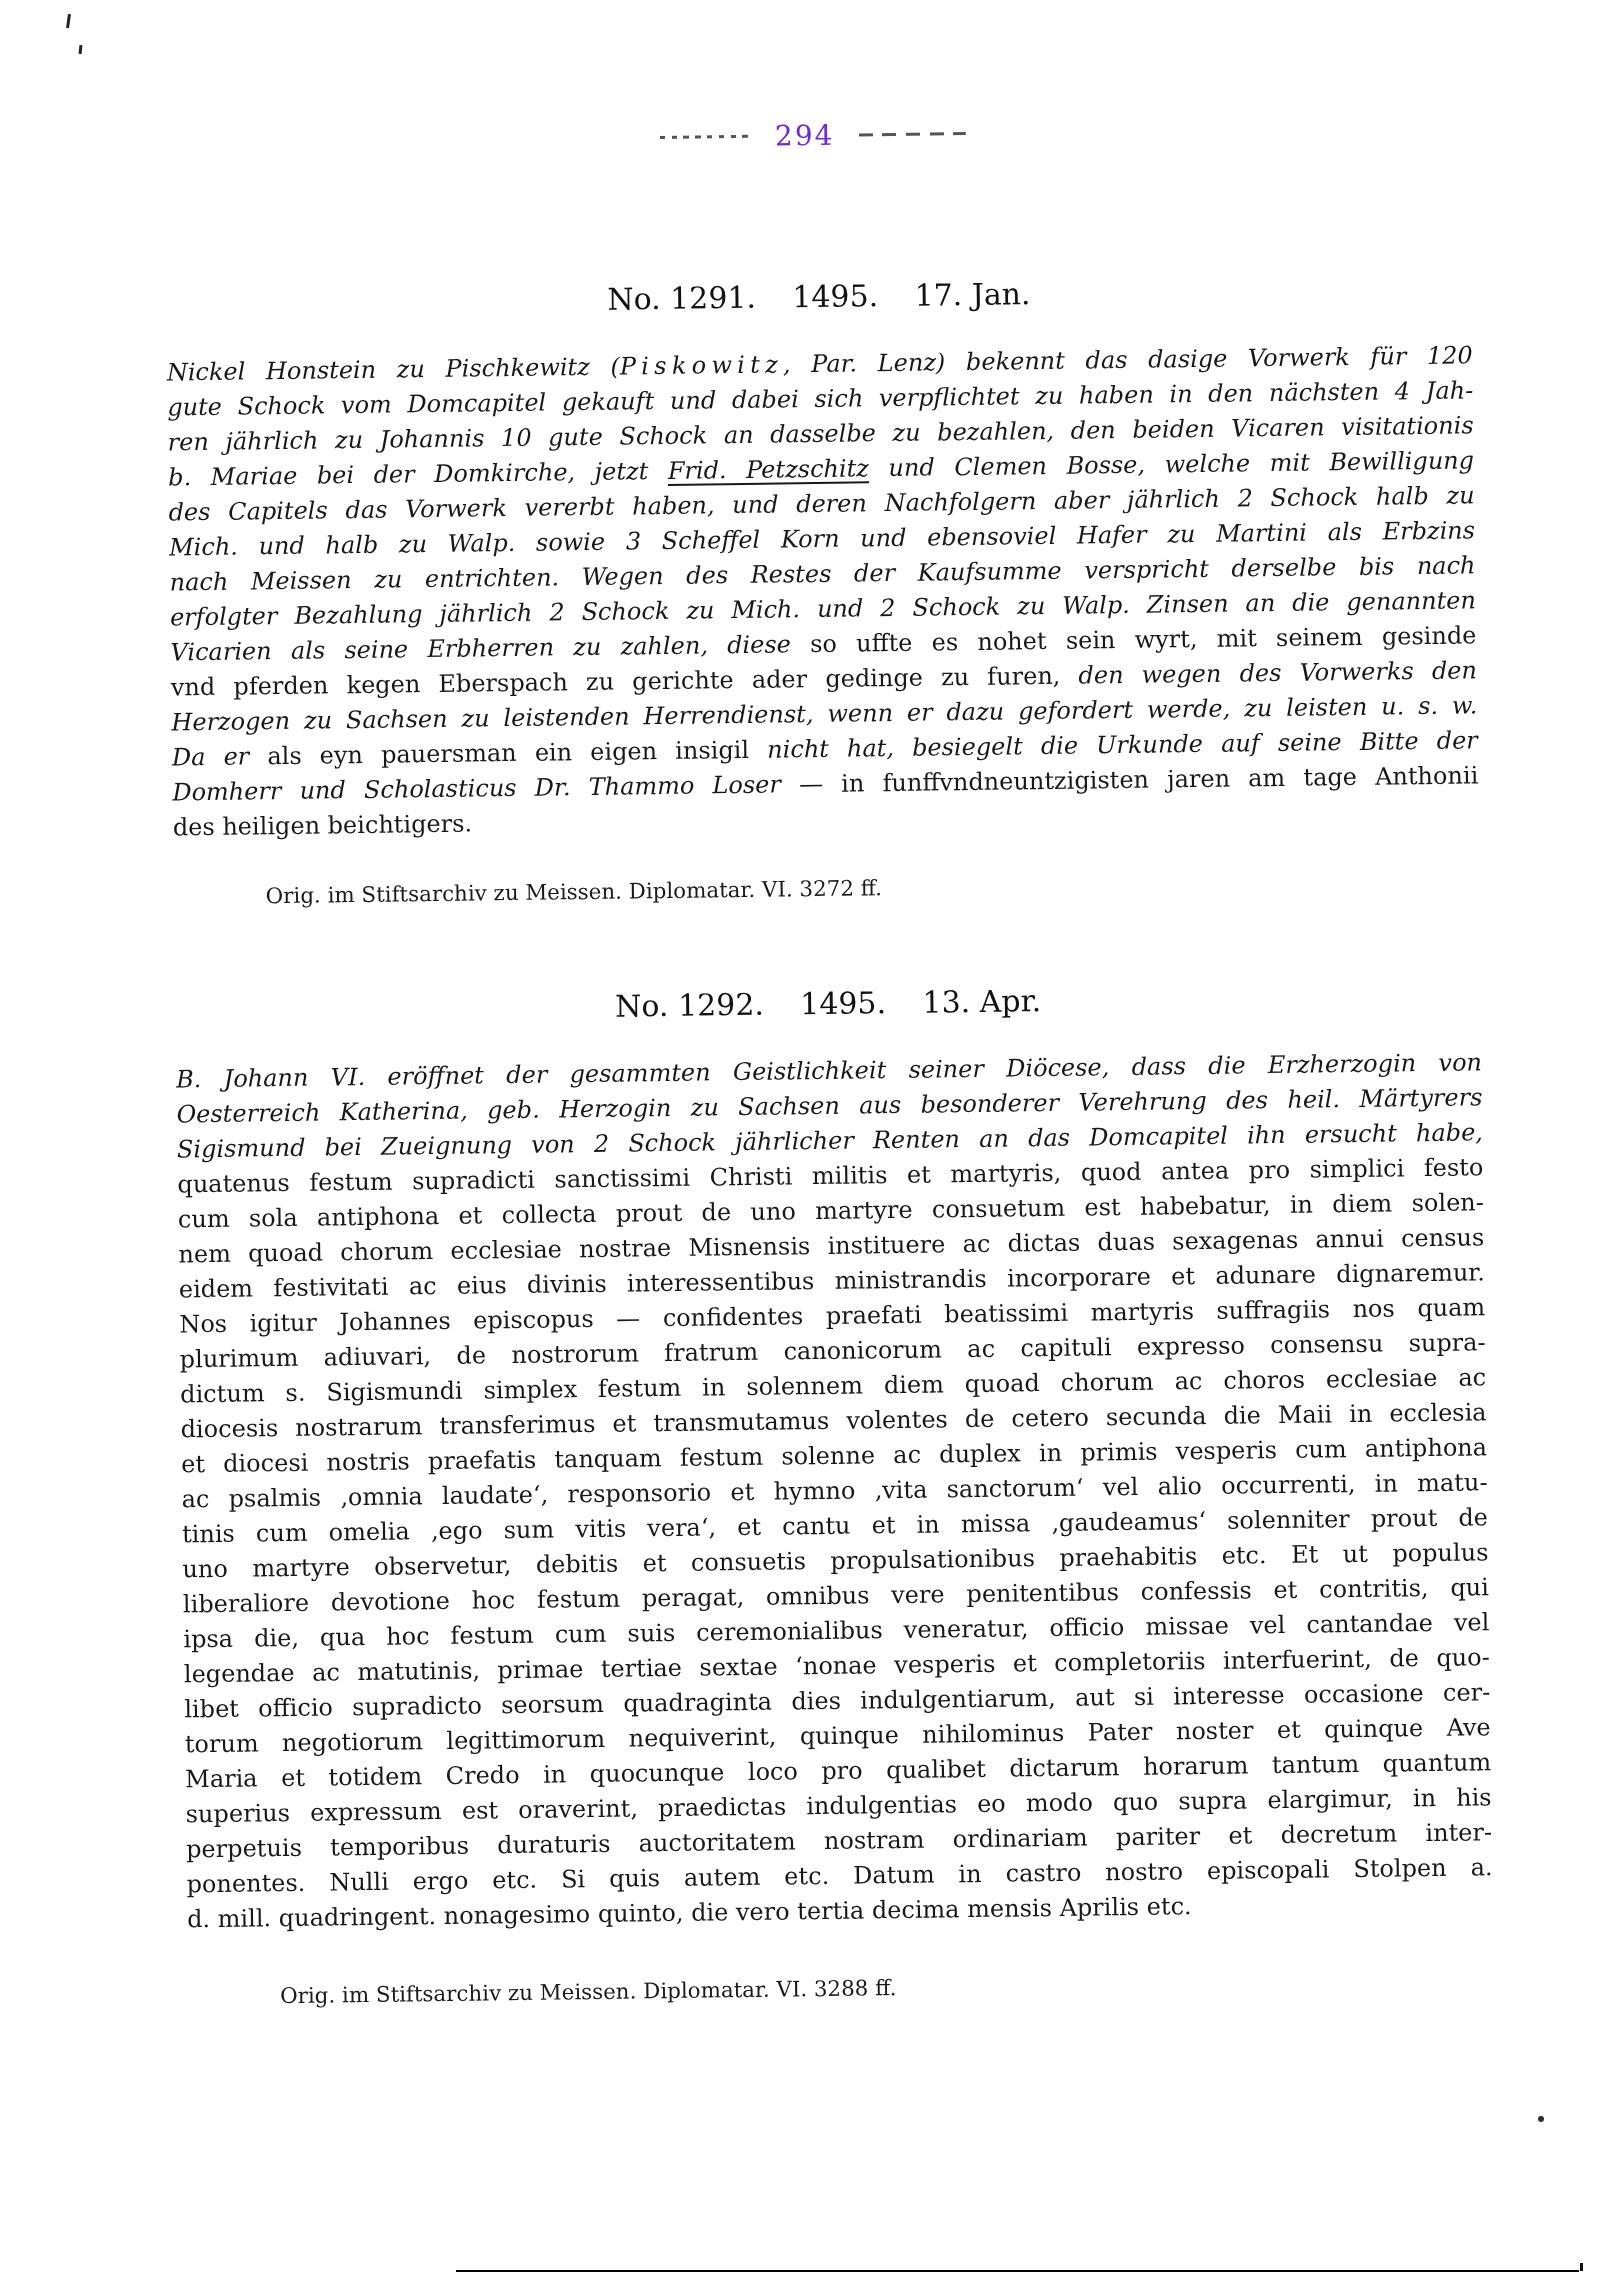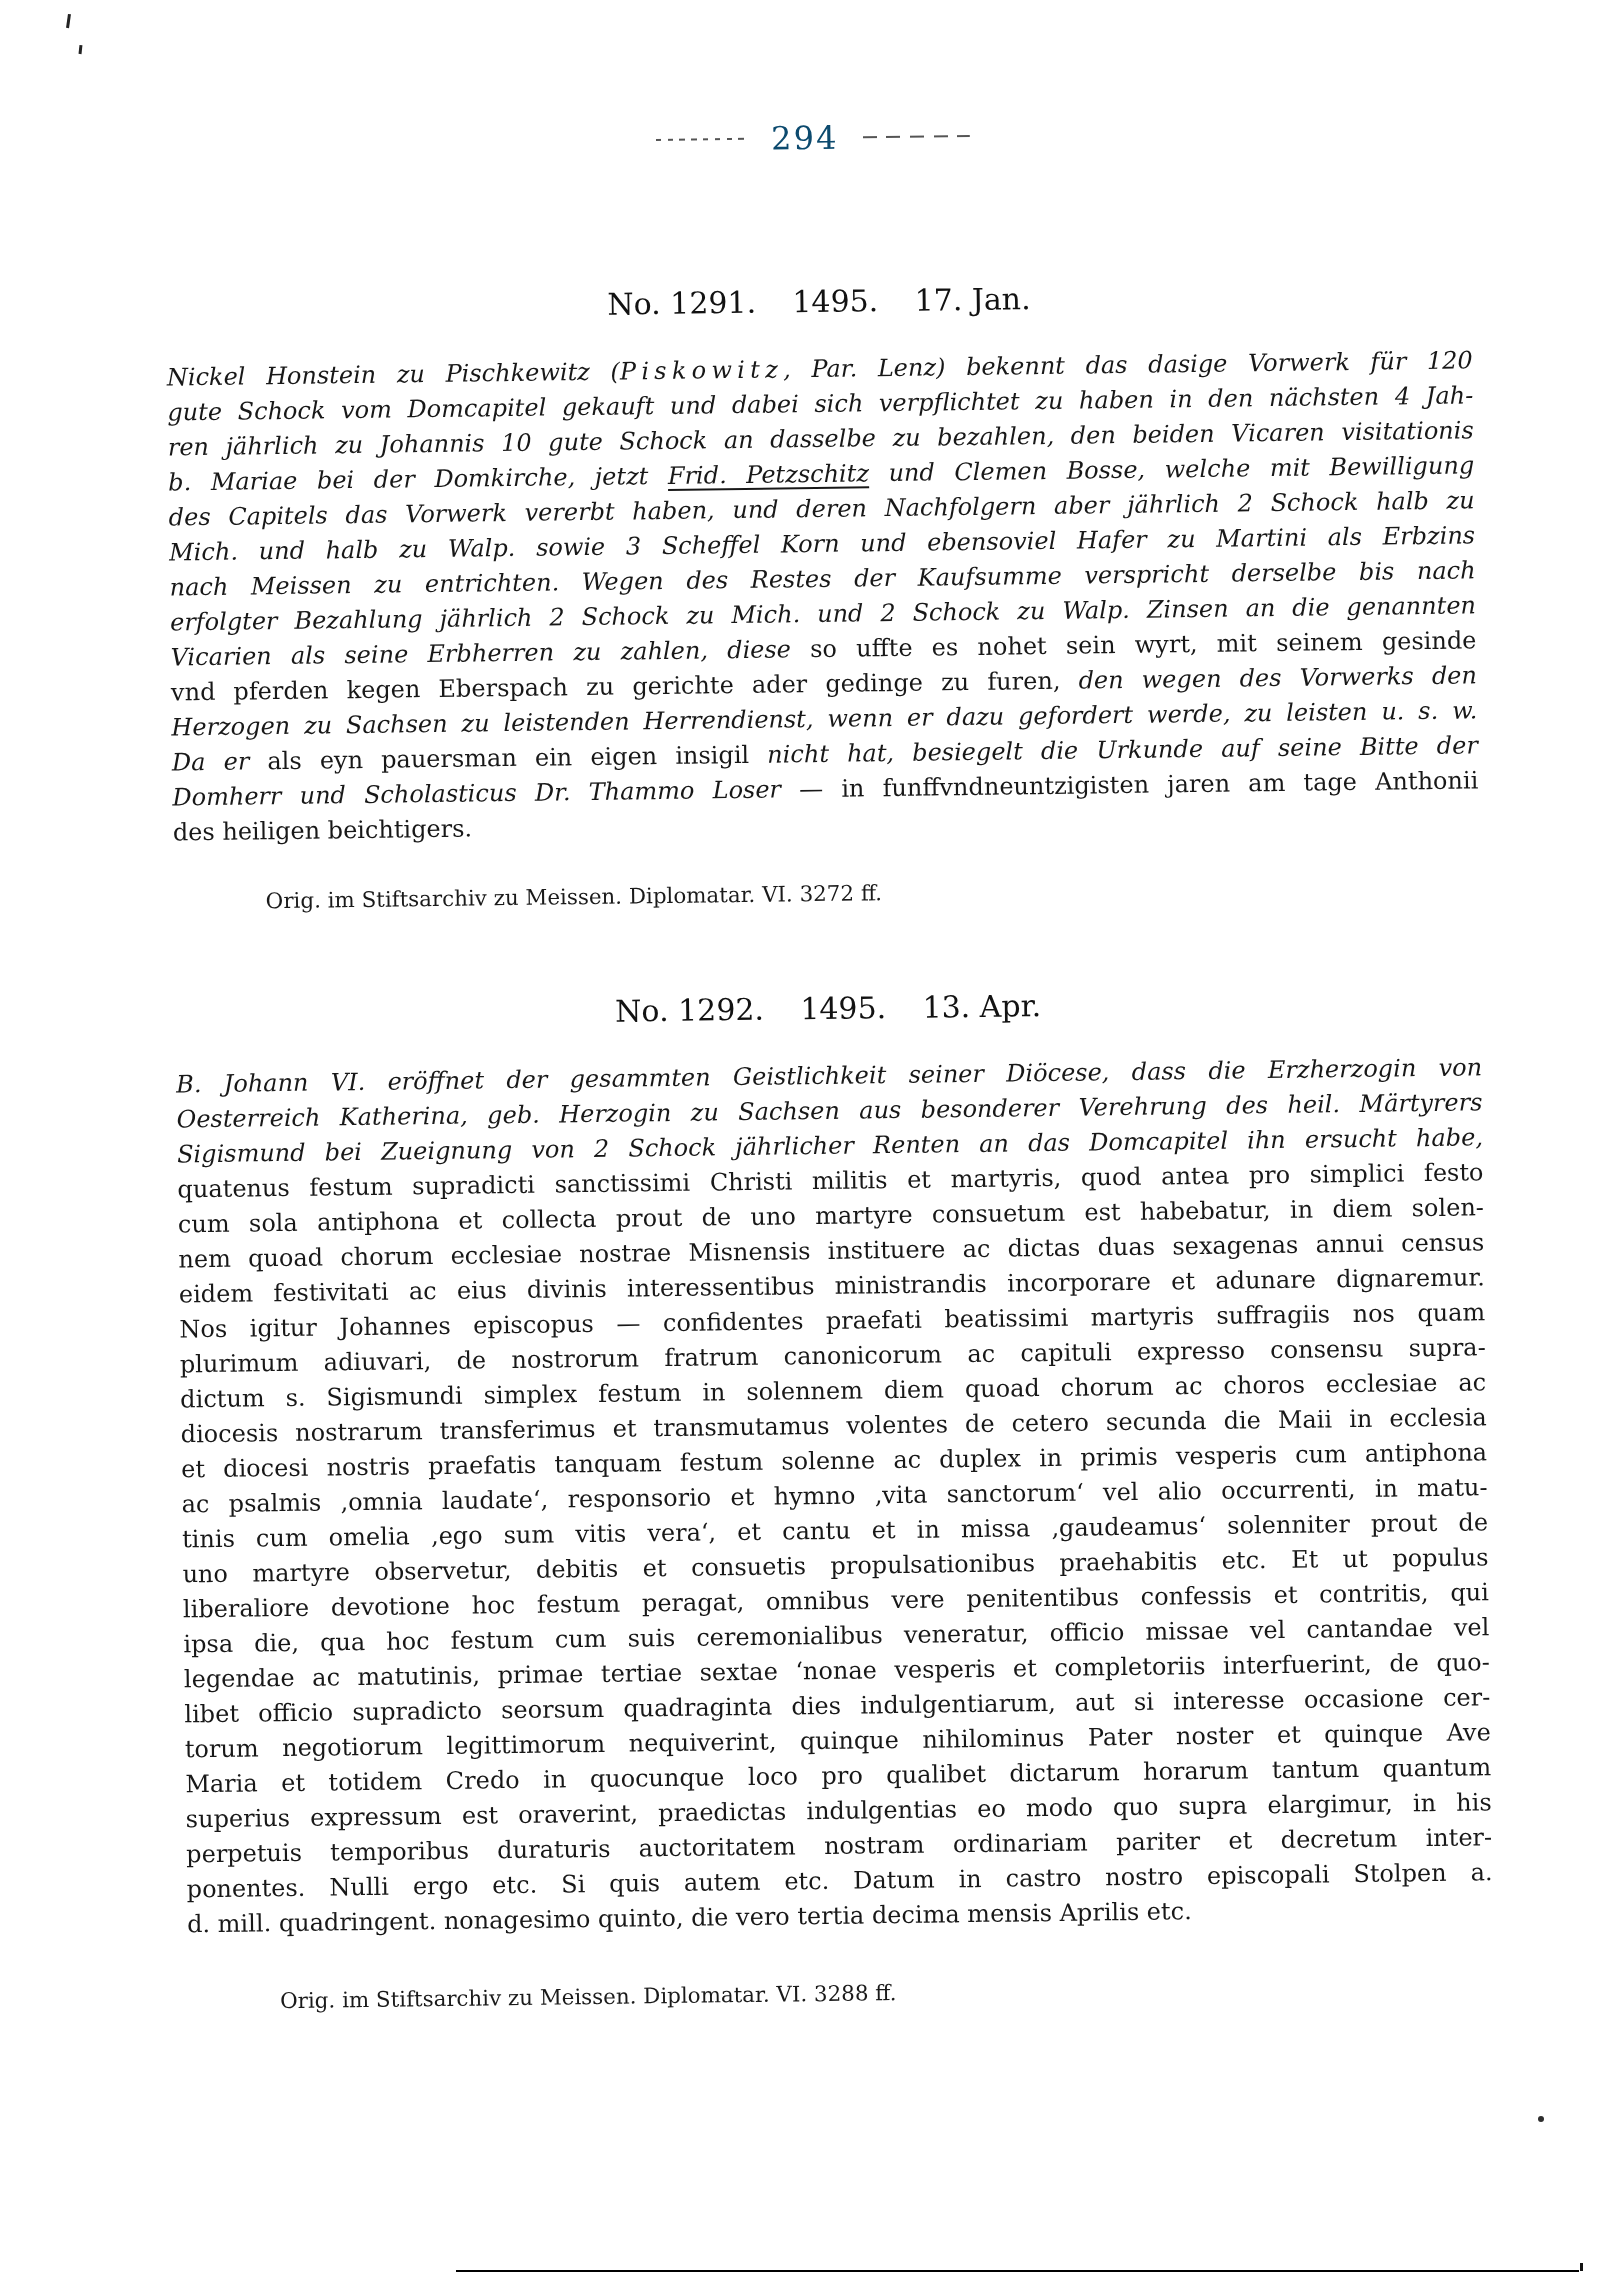--- a/index.html
+++ b/index.html
@@ -16,21 +16,21 @@
     transform:rotate(-0.75deg);
     transform-origin:50% 0%;
   }
   
   .pagenum-row{
     padding-top:119px;
     display:flex;align-items:center;justify-content:center;
     gap:24.6px;
   }
   .page-number{
-    font-size:32px;letter-spacing:2.1px;color:#0c4a6e;
+    font-size:28px;letter-spacing:2.1px;color:#6d28d9;
   }
   .dash-rule{display:inline-block;height:2.1px;}
   .dash-rule.left{
     width:91px;
     background:repeating-linear-gradient(90deg,#2a2a2a 0 5.4px,transparent 5.4px 11.8px);
     opacity:.8;
   }
   .dash-rule.right{
     width:107px;
     background:repeating-linear-gradient(90deg,#2a2a2a 0 14px,transparent 14px 23.6px);

